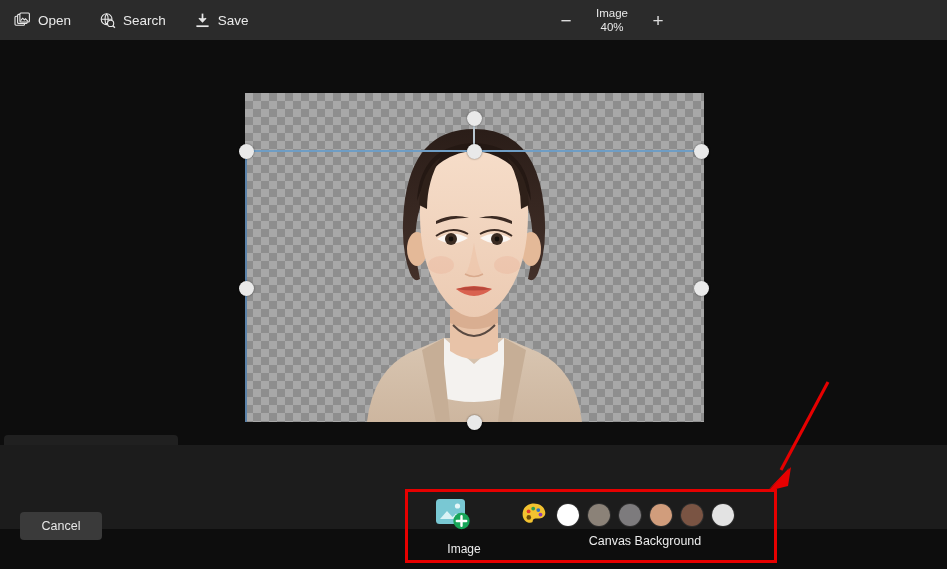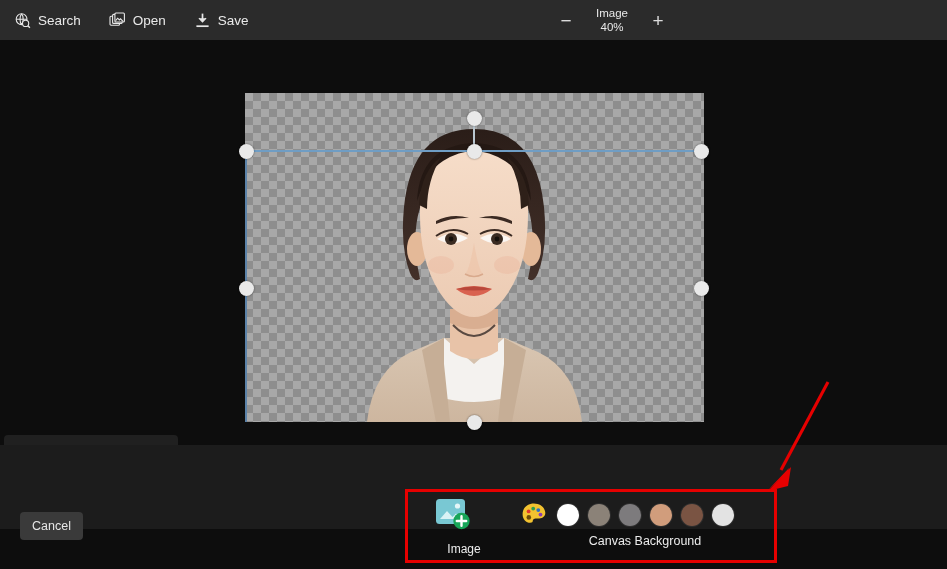--- a/index.html
+++ b/index.html
@@ -87,21 +87,21 @@
   .lt-btn {
     width: 28px; height: 28px; display: flex; align-items: center; justify-content: center;
     cursor: pointer; border-radius: 3px; color: #cfcfcf;
   }
   .lt-btn svg { width: 19px; height: 19px; display: block; }
 
   
   .bottombar { position: absolute; left: 0; top: 445px; width: 947px; height: 84px; background: #1c1c1c; }
 
   .cancel-btn {
-    position: absolute; left: 20px; top: 512px; width: 63px; height: 28px;
+    position: absolute; left: 20px; top: 512px; width: 82px; height: 28px;
     background: #3a3a3a; color: #e6e6e6; border: none; border-radius: 4px;
     font-family: "Liberation Sans", sans-serif; font-size: 12.5px; cursor: pointer;
   }
 
   .bg-panel {
     position: absolute; left: 405px; top: 489px; width: 372px; height: 74px;
     border: 3px solid #e60000;
   }
   .panel-inner { position: relative; width: 100%; height: 100%; border-radius: 12px; }
 
@@ -132,39 +132,39 @@
 
 <div id="app">
 
   <div class="topbar">
 
     <div class="tb-group">
 
       <div class="tb-btn">
         <span class="ico">
           <svg viewBox="0 0 17 17" fill="none" stroke="#e8e8e8" stroke-width="1.1">
+            <rect x="1" y="4.2" width="9.5" height="9" rx="1"></rect>
+            <rect x="3.6" y="2.4" width="9.5" height="9" rx="1" fill="#2b2b2b"></rect>
+            <rect x="5.9" y="1" width="9.5" height="9" rx="1" fill="#2b2b2b"></rect>
+            <path d="M6.6 8.6l2.1-2.4 1.6 1.7 1.2-1.1 2.8 2.8" stroke="#e8e8e8" fill="none"></path>
+          </svg>
+        </span>
+        <span>Open</span>
+      </div>
+
+      <div class="tb-btn">
+        <span class="ico">
+          <svg viewBox="0 0 17 17" fill="none" stroke="#e8e8e8" stroke-width="1.1">
             <circle cx="7.6" cy="7.2" r="5.4"></circle>
             <path d="M2.2 7.2h10.8M7.6 1.8c2.1 2.2 2.1 8.6 0 10.8M7.6 1.8c-2.1 2.2-2.1 8.6 0 10.8"></path>
             <circle cx="11.6" cy="11.4" r="3.1" fill="#2b2b2b"></circle>
             <path d="M13.9 13.7l2 2" stroke-width="1.4"></path>
           </svg>
         </span>
         <span>Search</span>
-      </div>
-
-      <div class="tb-btn">
-        <span class="ico">
-          <svg viewBox="0 0 17 17" fill="none" stroke="#e8e8e8" stroke-width="1.1">
-            <rect x="1" y="4.2" width="9.5" height="9" rx="1"></rect>
-            <rect x="3.6" y="2.4" width="9.5" height="9" rx="1" fill="#2b2b2b"></rect>
-            <rect x="5.9" y="1" width="9.5" height="9" rx="1" fill="#2b2b2b"></rect>
-            <path d="M6.6 8.6l2.1-2.4 1.6 1.7 1.2-1.1 2.8 2.8" stroke="#e8e8e8" fill="none"></path>
-          </svg>
-        </span>
-        <span>Open</span>
       </div>
 
       <div class="tb-btn">
         <span class="ico">
           <svg viewBox="0 0 17 17" fill="none" stroke="#e8e8e8" stroke-width="1.5">
             <path d="M8.5 1.6v7.6" stroke-width="1.7"></path>
             <path d="M4.9 6.2l3.6 3.6 3.6-3.6" fill="#e8e8e8" stroke="#e8e8e8" stroke-width="1.2"></path>
             <path d="M2.4 14.2h12.2" stroke-width="1.7"></path>
           </svg>
         </span>

